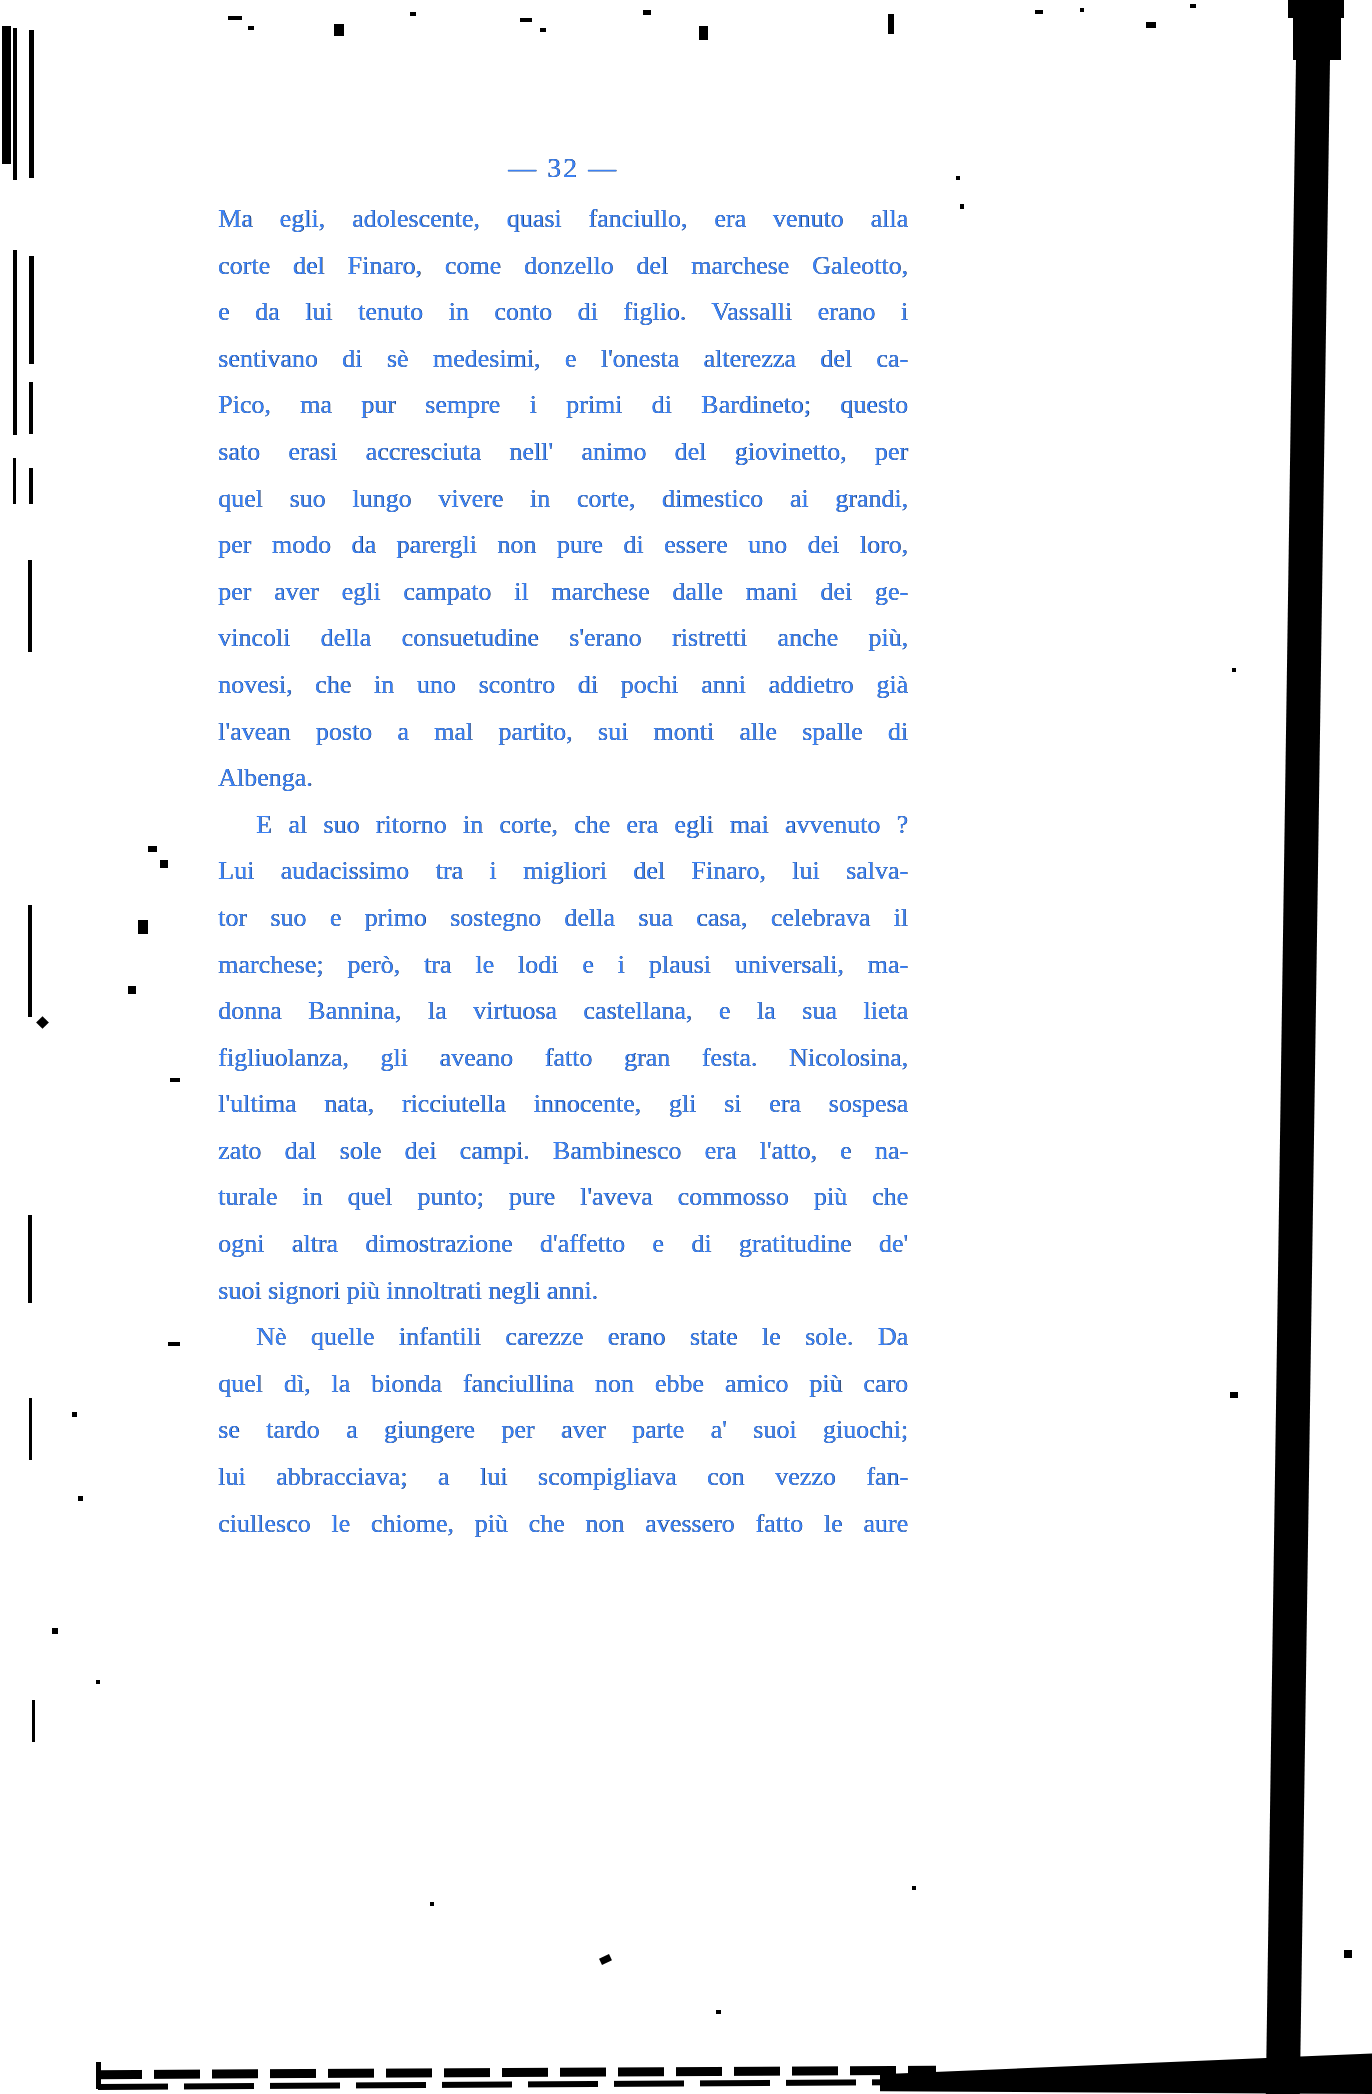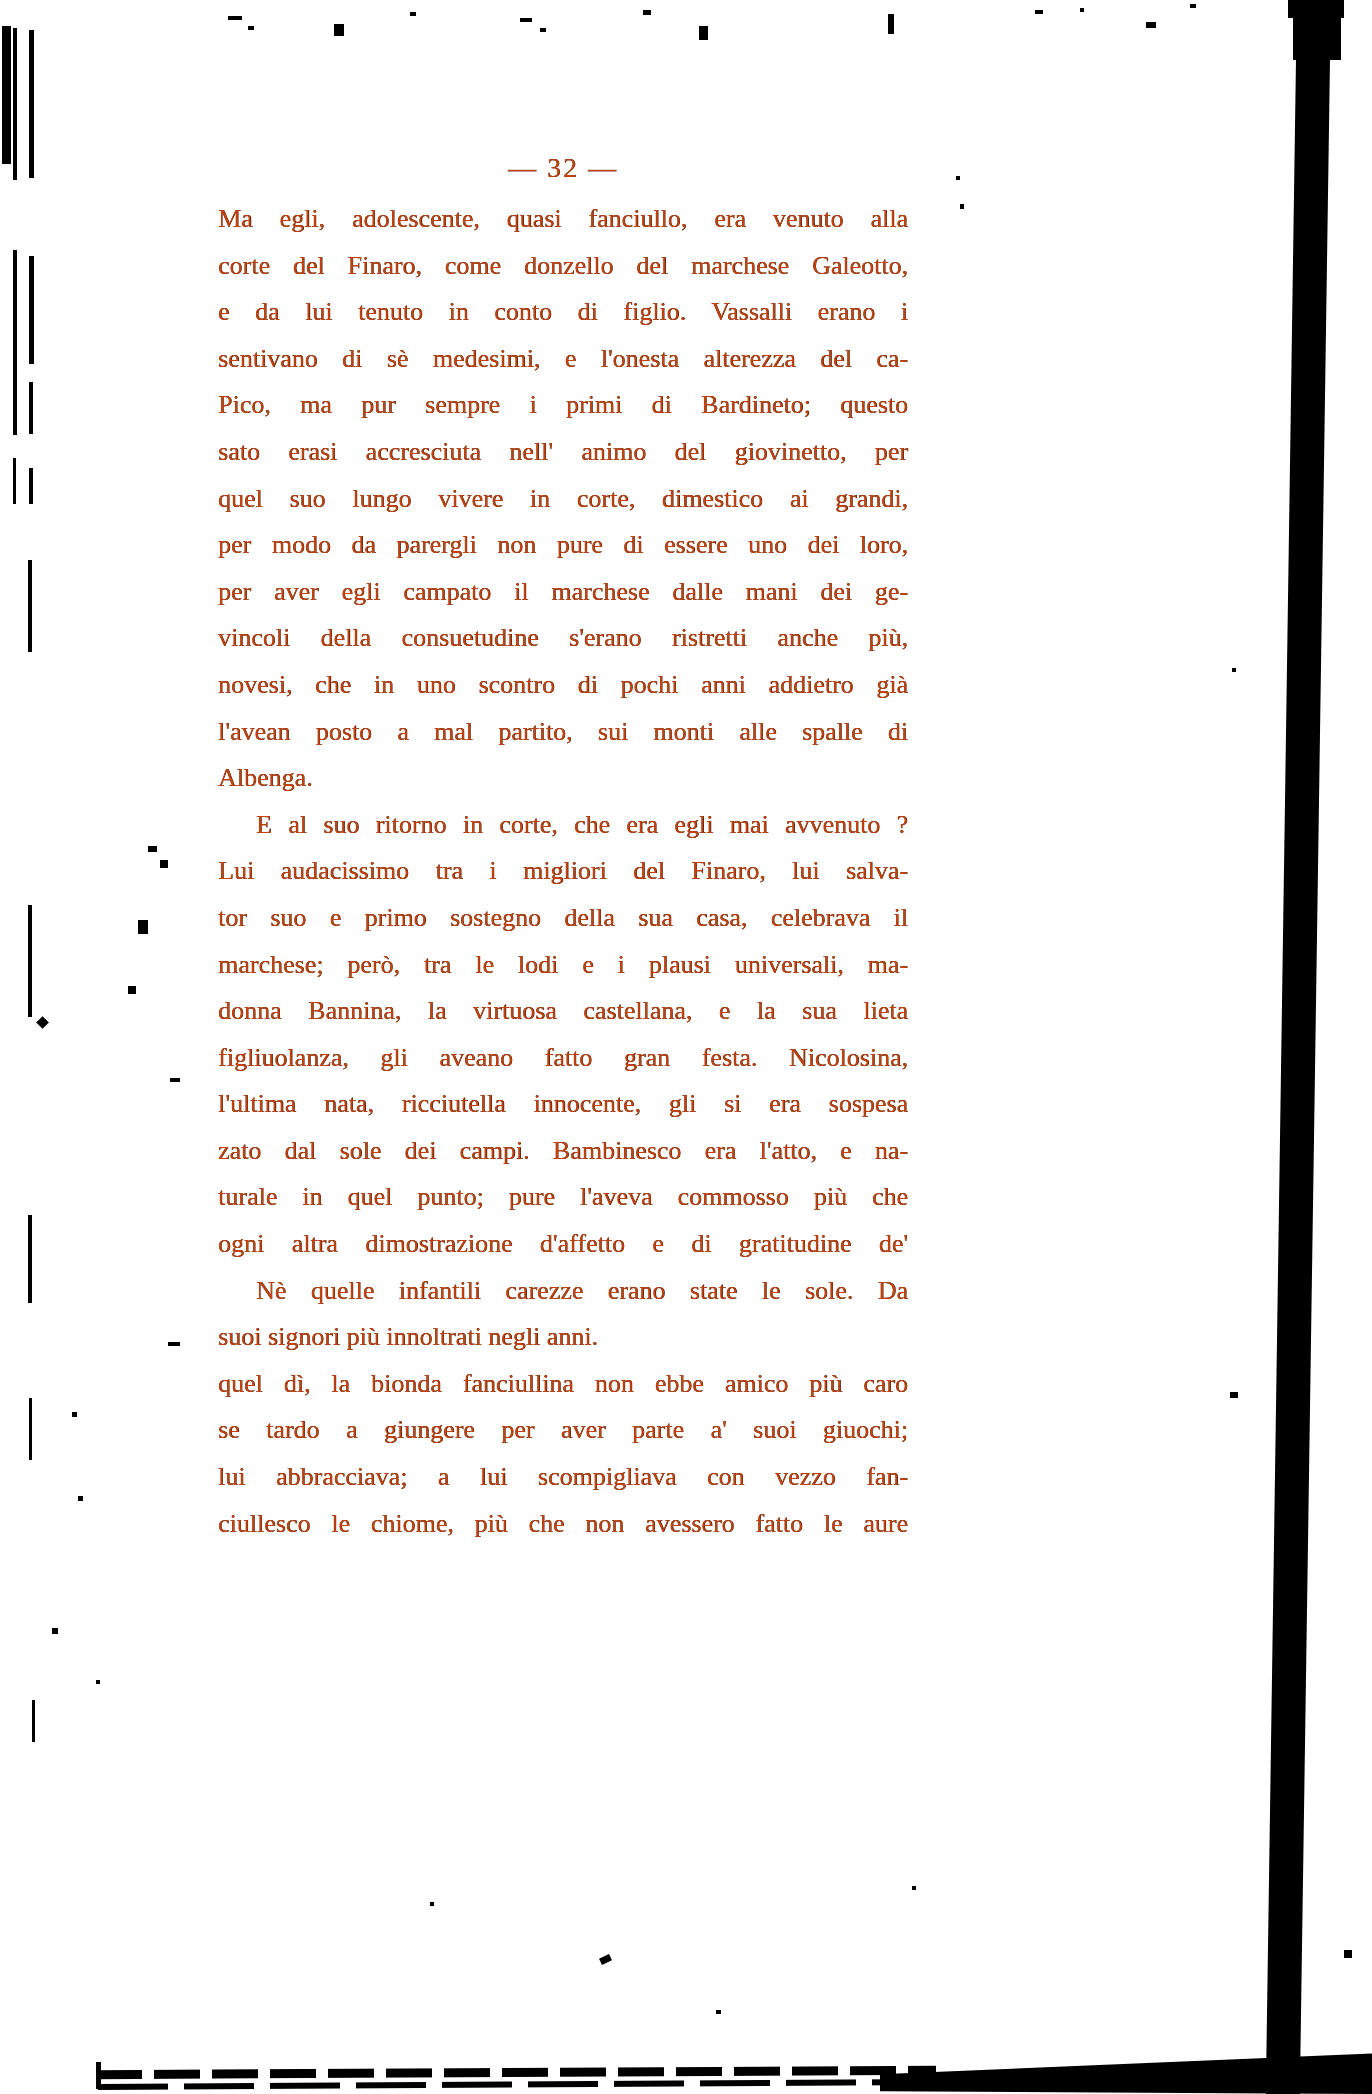--- a/index.html
+++ b/index.html
@@ -7,21 +7,21 @@
     padding: 0;
     background: #ffffff;
   }
   .scan {
     position: relative;
     width: 1372px;
     height: 2094px;
     background: #ffffff;
     overflow: hidden;
     font-family: "Liberation Serif", serif;
-    color: #c2410c;
+    color: #3b82f6;
   }
   
   .page-header {
     position: absolute;
     left: 218px;
     top: 152px;
     width: 690px;
     text-align: center;
     font-size: 28px;
     letter-spacing: 2px;
@@ -97,22 +97,22 @@
       <div class="line indent">E al suo ritorno in corte, che era egli mai avvenuto ?</div>
       <div class="line">Lui audacissimo tra i migliori del Finaro, lui salva-</div>
       <div class="line">tor suo e primo sostegno della sua casa, celebrava il</div>
       <div class="line">marchese; però, tra le lodi e i plausi universali, ma-</div>
       <div class="line">donna Bannina, la virtuosa castellana, e la sua lieta</div>
       <div class="line">figliuolanza, gli aveano fatto gran festa. Nicolosina,</div>
       <div class="line">l'ultima nata, ricciutella innocente, gli si era sospesa</div>
       <div class="line">zato dal sole dei campi. Bambinesco era l'atto, e na-</div>
       <div class="line">turale in quel punto; pure l'aveva commosso più che</div>
       <div class="line">ogni altra dimostrazione d'affetto e di gratitudine de'</div>
+      <div class="line no-just">suoi signori più innoltrati negli anni.</div>
       <div class="line indent">Nè quelle infantili carezze erano state le sole. Da</div>
-      <div class="line no-just">suoi signori più innoltrati negli anni.</div>
       <div class="line">quel dì, la bionda fanciullina non ebbe amico più caro</div>
       <div class="line">se tardo a giungere per aver parte a' suoi giuochi;</div>
       <div class="line">lui abbracciava; a lui scompigliava con vezzo fan-</div>
       <div class="line">ciullesco le chiome, più che non avessero fatto le aure</div>
     </div>
 
   <div class="art bar-right"></div>
   <div class="art bar-corner-a"></div>
   <div class="art bar-corner-b"></div>
 

